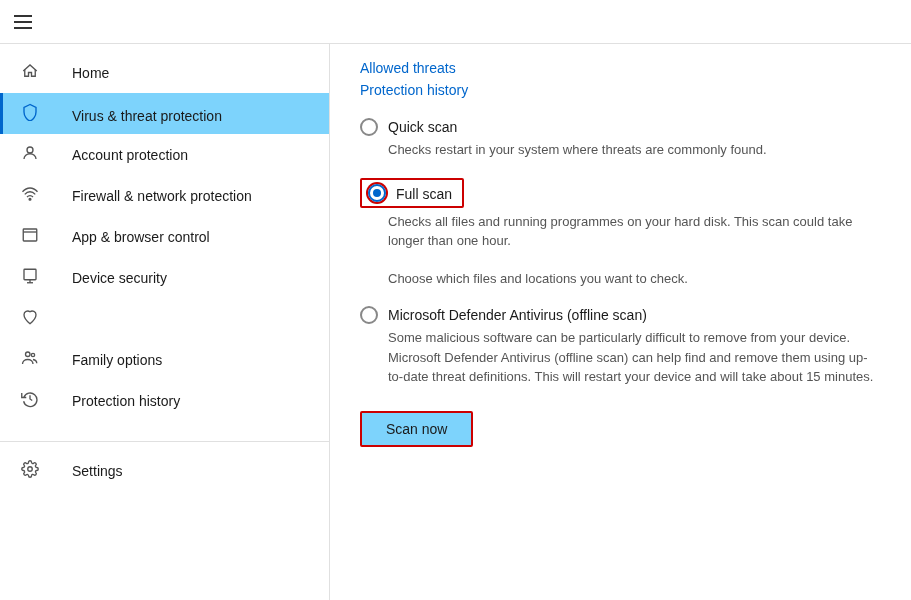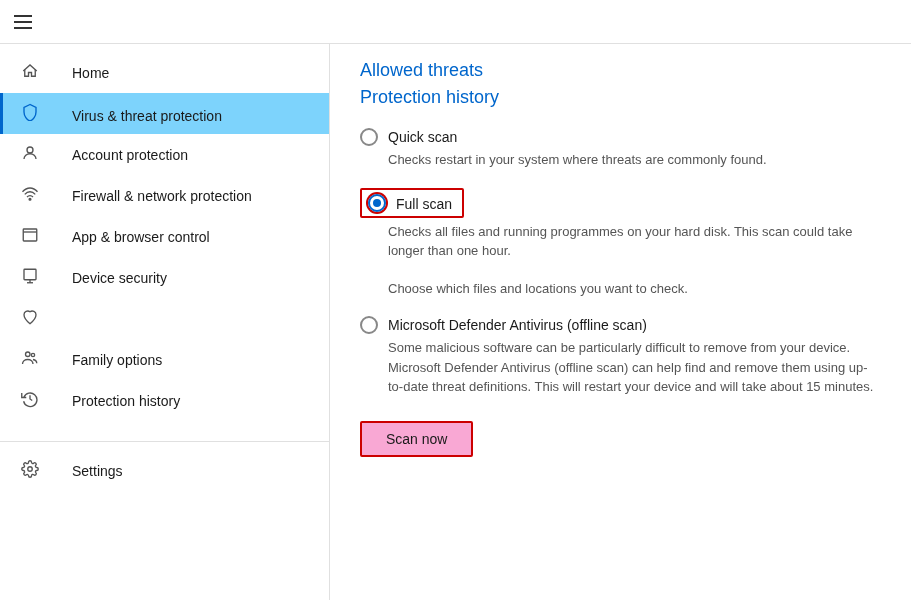--- a/index.html
+++ b/index.html
@@ -96,21 +96,21 @@
       padding: 16px 30px 20px 30px;
     }
 
     
     .content-link {
       color: #0066cc;
       text-decoration: none;
       display: block;
       margin-bottom: 6px;
       cursor: pointer;
-      font-size: 18px;
+      font-size: 14px;
     }
 
     
     .scan-options {
       margin-top: 20px;
     }
 
     .scan-option {
       margin-bottom: 18px;
     }
@@ -167,21 +167,21 @@
       border-radius: 2px;
     }
 
     
     .scan-now-area {
       margin-top: 24px;
     }
 
     .scan-now-btn {
       border: 2px solid #cc0000;
-      background: #f9a8d4;
+      background: #7dd3fc;
       padding: 8px 24px;
       font-size: 14px;
       cursor: pointer;
       border-radius: 2px;
       color: #1a1a1a;
     }
 
     
     .sidebar-bottom {
       border-top: 1px solid #e0e0e0;

